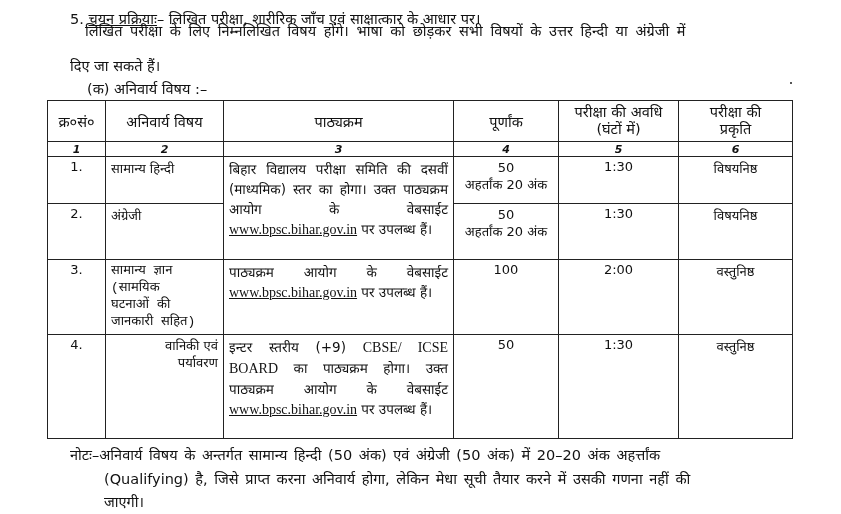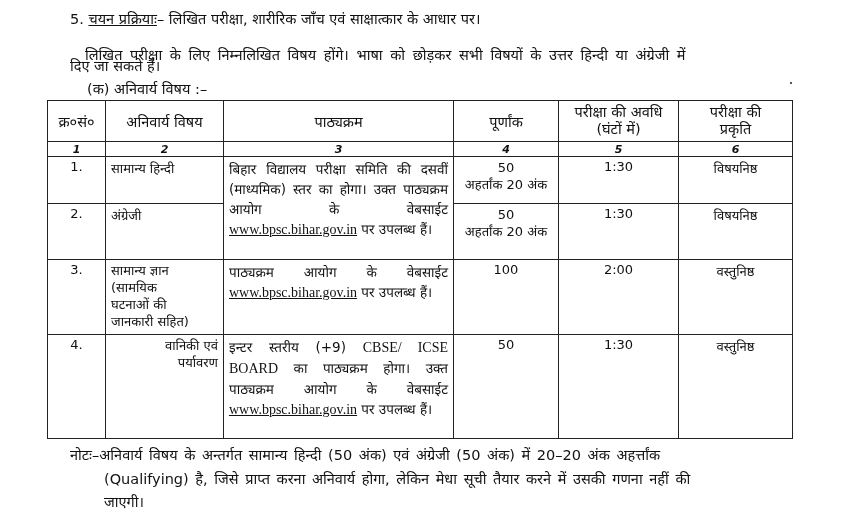--- a/index.html
+++ b/index.html
@@ -19,21 +19,21 @@
   .note { position:absolute; font-size:14.5px; line-height:24px; }
   .dot { position:absolute; left:790px; top:82px; width:2px; height:2px; background:#555; }
 </style>
 </head>
 <body>
 
 <div class="line" style="left:70px; top:8px;">
   <span>5.</span>
   <span class="u">चयन प्रक्रियाः</span><span>– लिखित परीक्षा, शारीरिक जाँच एवं साक्षात्कार के आधार पर।</span>
 </div>
-<div class="line" style="left:85px; top:44px; word-spacing:3px;">लिखित परीक्षा के लिए निम्नलिखित विषय होंगे। भाषा को छोड़कर सभी विषयों के उत्तर हिन्दी या अंग्रेजी में</div>
+<div class="line" style="left:85px; top:20px; word-spacing:3px;">लिखित परीक्षा के लिए निम्नलिखित विषय होंगे। भाषा को छोड़कर सभी विषयों के उत्तर हिन्दी या अंग्रेजी में</div>
 <div class="line" style="left:70px; top:55px;">दिए जा सकते हैं।</div>
 <div class="line" style="left:87px; top:78px;">(क) अनिवार्य विषय :–</div>
 <div class="dot"></div>
 
 <table class="tbl">
   <colgroup>
     <col style="width:58px">
       <col style="width:118px">
       <col style="width:230px">
     <col style="width:105px">
@@ -86,21 +86,21 @@
     <td class="c" style="line-height:17px;">
       <div>50</div>
       <div>अहर्तांक 20 अंक</div>
     </td>
     <td class="c">1:30</td>
     <td class="c">विषयनिष्ठ</td>
   </tr>
 
   <tr style="height:75px;">
     <td class="c">3.</td>
-    <td style="line-height:17px;">
+    <td style="line-height:17px;font-family:Liberation Mono, monospace;">
       <div>सामान्य ज्ञान</div>
       <div>(सामयिक</div>
       <div>घटनाओं की</div>
       <div>जानकारी सहित)</div>
     </td>
     <td class="syl">
       <span>पाठ्यक्रम आयोग के वेबसाईट</span>
       <span class="url">www.bpsc.bihar.gov.in</span>
       <span>पर उपलब्ध हैं।</span>
     </td>

